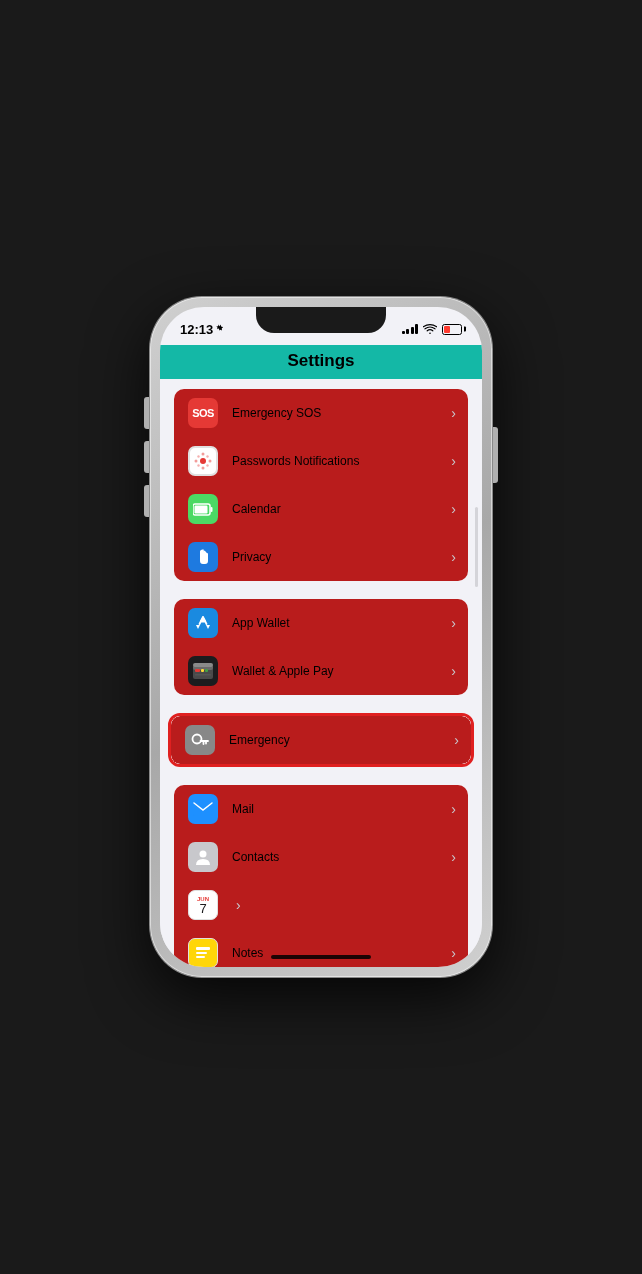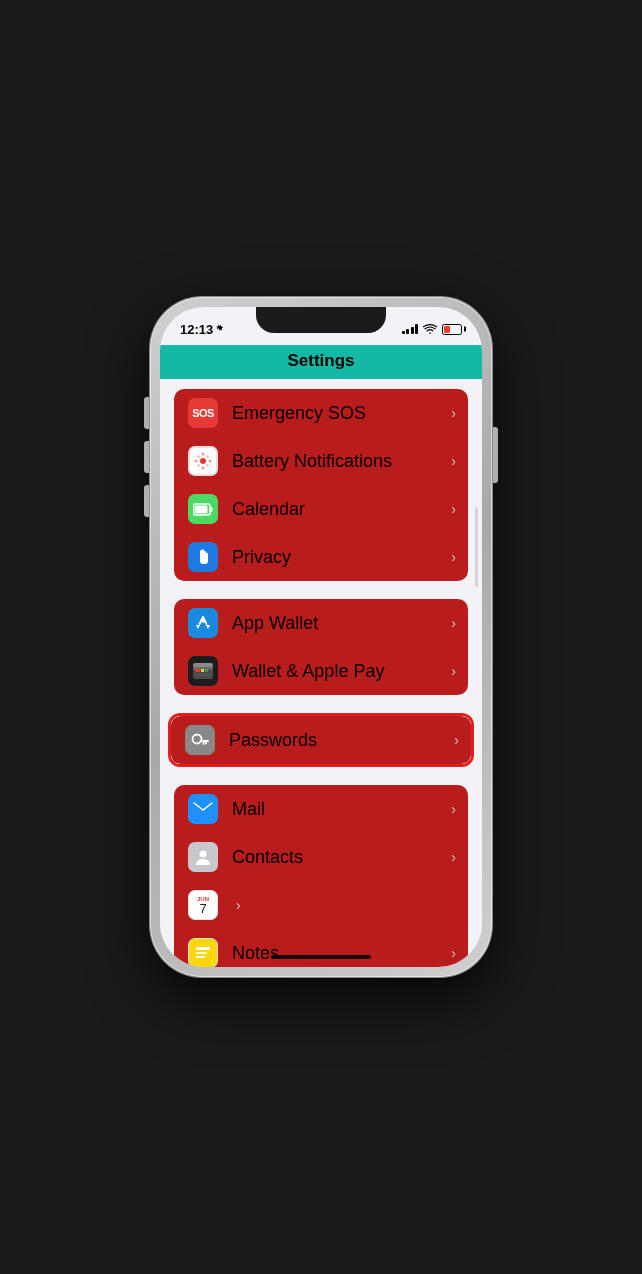--- a/index.html
+++ b/index.html
@@ -202,21 +202,21 @@
       justify-content: center;
       flex-shrink: 0;
       margin-right: 14px;
       font-size: 14px;
       color: #fff;
       font-weight: 700;
     }
 
     .row-label {
       flex: 1;
-      font-size: 18px;
+      font-size: 12px;
       color: #000;
     }
 
     .chevron {
       color: #c7c7cc;
       font-size: 14px;
       margin-left: 4px;
     }
 
     
@@ -362,21 +362,21 @@
                   <circle cx="11" cy="4" r="1.5" fill="#e53935" opacity="0.5"></circle>
                   <circle cx="11" cy="18" r="1.5" fill="#e53935" opacity="0.5"></circle>
                   <circle cx="4" cy="11" r="1.5" fill="#e53935" opacity="0.5"></circle>
                   <circle cx="18" cy="11" r="1.5" fill="#e53935" opacity="0.5"></circle>
                   <circle cx="6.5" cy="6.5" r="1.2" fill="#e53935" opacity="0.4"></circle>
                   <circle cx="15.5" cy="6.5" r="1.2" fill="#e53935" opacity="0.4"></circle>
                   <circle cx="6.5" cy="15.5" r="1.2" fill="#e53935" opacity="0.4"></circle>
                   <circle cx="15.5" cy="15.5" r="1.2" fill="#e53935" opacity="0.4"></circle>
                 </svg>
               </div>
-              <span class="row-label">Battery Notifications</span>
+              <span class="row-label">Passwords Notifications</span>
               <span class="chevron">›</span>
             </div>
 
             <div class="settings-row">
               <div class="row-icon icon-battery">
                 <svg width="20" height="13" viewBox="0 0 20 13">
                   <rect x="0" y="1" width="17" height="11" rx="2" ry="2" fill="none" stroke="#fff" stroke-width="1.5"></rect>
                   <rect x="17.5" y="4" width="2" height="5" rx="1" fill="#fff"></rect>
                   <rect x="1.5" y="2.5" width="13" height="8" rx="1.2" fill="#fff"></rect>
                 </svg>
@@ -447,21 +447,21 @@
               <div class="settings-row">
                 <div class="row-icon icon-passwords">
                   <svg width="20" height="20" viewBox="0 0 20 20">
 
                     <circle cx="7" cy="9" r="4.5" fill="none" stroke="#fff" stroke-width="1.8"></circle>
                     <line x1="10.5" y1="11" x2="18" y2="11" stroke="#fff" stroke-width="1.8" stroke-linecap="round"></line>
                     <line x1="16" y1="11" x2="16" y2="13.5" stroke="#fff" stroke-width="1.8" stroke-linecap="round"></line>
                     <line x1="13.5" y1="11" x2="13.5" y2="14" stroke="#fff" stroke-width="1.8" stroke-linecap="round"></line>
                   </svg>
                 </div>
-                <span class="row-label">Passwords</span>
+                <span class="row-label">Emergency</span>
                 <span class="chevron">›</span>
               </div>
             </div>
           </div>
         </div>
 
         <div class="section" style="margin-top:2px;">
           <div class="settings-group">
 
             <div class="settings-row">

